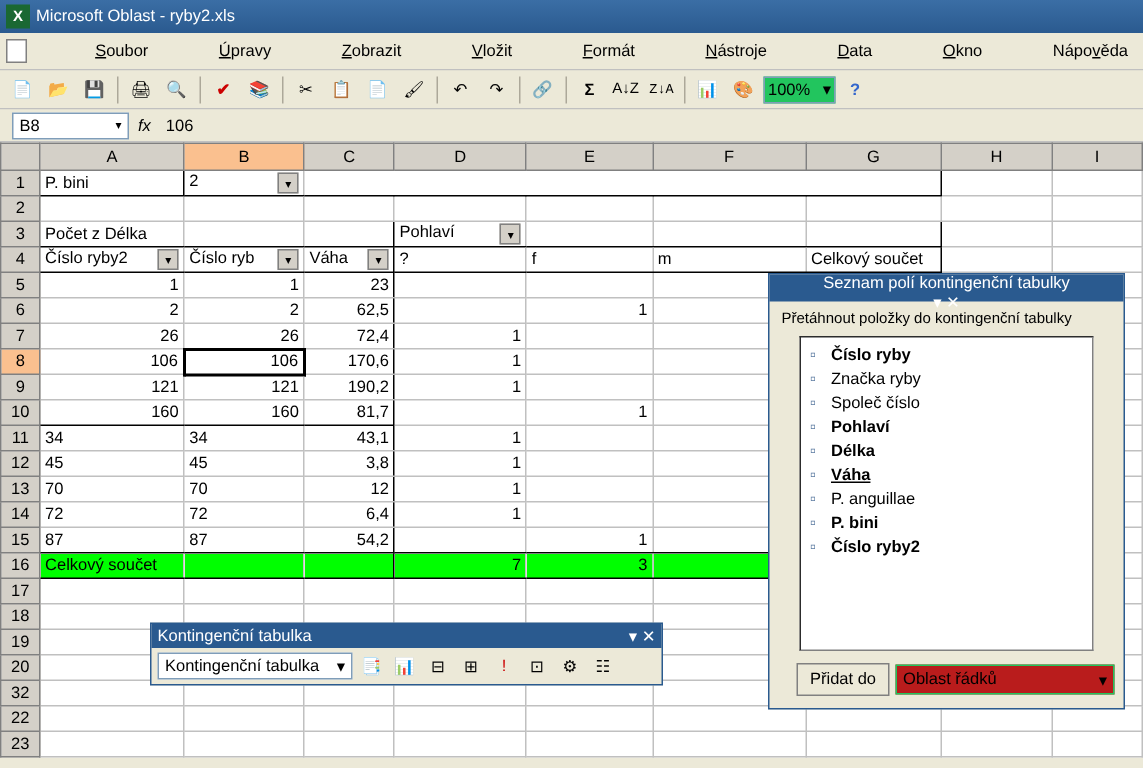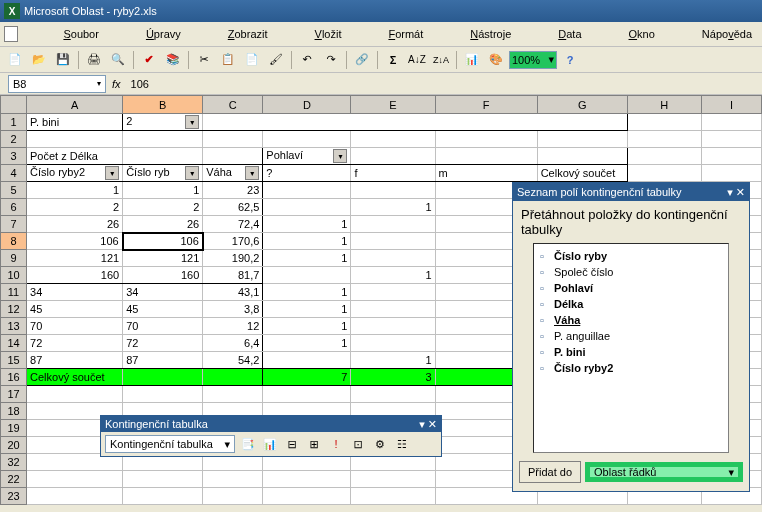--- a/index.html
+++ b/index.html
@@ -6,47 +6,47 @@
 body { background: #ece9d8; width: 762px; height: 512px; overflow: hidden; position: relative; }
 .titlebar { background: linear-gradient(#3b6ea5,#2a5a8f); color: #fff; height: 22px; display: flex; align-items: center; padding: 0 4px; }
 .titlebar .icon { width: 16px; height: 16px; background: #1a6833; margin-right: 4px; display: flex; align-items: center; justify-content: center; color: #fff; font-weight: bold; font-size: 10px; }
 .menubar { background: #ece9d8; height: 20px; display: flex; align-items: center; padding: 12px 4px; border-bottom: 1px solid #c0c0c0; gap: 35px; }
 .menubar span { padding: 2px 6px; cursor: default; }
 .menubar span u { text-decoration: underline; }
 .toolbar { background: #ece9d8; height: 26px; display: flex; align-items: center; padding: 0 4px; gap: 2px; border-bottom: 1px solid #c0c0c0; }
 .toolbar .tbtn { width: 22px; height: 22px; display: flex; align-items: center; justify-content: center; cursor: pointer; }
 .toolbar .sep { width: 1px; height: 18px; background: #aca899; margin: 0 2px; }
 .namebox-row { background: #ece9d8; height: 22px; display: flex; align-items: center; border-bottom: 1px solid #c0c0c0; }
-.namebox { width: 98px; background: #fff; border: 1px solid #7f9db9; height: 18px; margin-left: 8px; display: flex; align-items: center; padding: 0 4px; justify-content: space-between; }
+.namebox { width: 78px; background: #fff; border: 1px solid #7f9db9; height: 18px; margin-left: 8px; display: flex; align-items: center; padding: 0 4px; justify-content: space-between; }
 .fx { font-style: italic; margin: 0 6px; }
 .formula-val { padding: 0 4px; }
 .sheet-area { position: relative; background: #fff; }
 table.sheet { border-collapse: collapse; width: 100%; }
 .colhead th { background: #d4d0c8; border: 1px solid #808080; height: 18px; font-weight: normal; text-align: center; }
 .rowhead { background: #d4d0c8; border: 1px solid #808080; width: 26px; text-align: center; font-weight: normal; }
 td.cell { border: 1px solid #c0c0c0; height: 17px; padding: 0 3px; text-align: right; background: #fff; overflow: hidden; }
 td.cell.left { text-align: left; }
 .pivot-border-r { border-right: 1px solid #000 !important; }
 .pivot-border-b { border-bottom: 1px solid #000 !important; }
 .pivot-border-l { border-left: 1px solid #000 !important; }
 .pivot-border-t { border-top: 1px solid #000 !important; }
 .green { background: #00ff00 !important; }
 .dropdown-btn { float: right; width: 14px; height: 14px; background: #d4d0c8; border: 1px solid #808080; display: inline-flex; align-items: center; justify-content: center; font-size: 8px; }
 .sel-cell { border: 2px solid #000 !important; }
 .sel-rowhead, .sel-colhead { background: #fac08f !important; }
 .field-list { position: absolute; top: 182px; left: 512px; width: 238px; background: #ece9d8; border: 1px solid #2a5a8f; padding-bottom: 8px; }
-.field-list .hdr { background: #2a5a8f; color: #fff; height: 18px; display: flex; align-items: center; padding: 0 4px; justify-content: space-between; }
-.field-list .instr { padding: 6px 8px; font-size: 13px; }
+.field-list .hdr { background: #2a5a8f; color: #fff; height: 18px; display: flex; align-items: center; padding: 0 4px; justify-content: space-between; flex-direction: column; }
+.field-list .instr { padding: 6px 8px; font-size: 10px; }
 .field-items { background: #fff; border: 1px inset #808080; margin: 0 20px; padding: 4px; height: 210px; overflow: auto; }
 .field-items div { padding: 2px 0 2px 16px; position: relative; }
 .field-items div::before { content: "▫"; position: absolute; left: 2px; color: #5a7aa0; }
 .field-items .bold { font-weight: bold; }
 .field-foot { display: flex; gap: 4px; padding: 8px 6px 0; align-items: center; }
-.field-foot button { background: #ece9d8; border: 1px solid #808080; height: 22px; padding: 0 8px; }
-.field-foot .combo { flex: 1; background: #86efac; border: 5px solid #22c55e; height: 20px; display: flex; align-items: center; padding: 0 4px; justify-content: space-between; }
+.field-foot button { background: #ece9d8; border: 1px solid #808080; height: 22px; padding: 0 8px; margin-left: 12px; }
+.field-foot .combo { flex: 1; background: #b91c1c; border: 1px solid #22c55e; height: 20px; display: flex; align-items: center; padding: 0 4px; justify-content: space-between; }
 .pivot-toolbar { position: absolute; top: 415px; left: 100px; width: 342px; background: #ece9d8; border: 1px solid #2a5a8f; }
 .pivot-toolbar .hdr { background: #2a5a8f; color: #fff; height: 16px; padding: 0 4px; display: flex; justify-content: space-between; align-items: center; font-size: 10px; }
 .pivot-toolbar .body { display: flex; align-items: center; padding: 3px 4px; gap: 4px; }
 .pivot-toolbar .combo { background: #fff; border: 1px solid #7f9db9; height: 18px; padding: 0 4px; display: flex; align-items: center; justify-content: space-between; width: 130px; font-size: 10px; }
 .minis { width: 18px; height: 18px; display: flex; align-items: center; justify-content: center; }
 .zoom-combo { background: #22c55e; border: 1px solid #7f9db9; width: 48px; height: 18px; display: flex; align-items: center; justify-content: space-between; padding: 0 2px; font-size: 10px; }
 </style>
 </head>
 <body>
 
@@ -84,21 +84,21 @@
   <div class="tbtn">📄</div>
   <div class="tbtn">🖌</div>
   <div class="sep"></div>
   <div class="tbtn">↶</div>
   <div class="tbtn">↷</div>
   <div class="sep"></div>
   <div class="tbtn">🔗</div>
   <div class="sep"></div>
   <div class="tbtn" style="font-weight:bold;">Σ</div>
   <div class="tbtn" style="font-size:10px;">A↓Z</div>
-  <div class="tbtn" style="font-size:9px;">Z↓A</div>
+  <div class="tbtn" style="font-size:9px;font-family:Liberation Mono, monospace;">Z↓A</div>
   <div class="sep"></div>
   <div class="tbtn">📊</div>
   <div class="tbtn">🎨</div>
   <div class="zoom-combo">
       <span>100%</span>
       <span>▾</span>
     </div>
   <div class="tbtn" style="color:#36c;font-weight:bold;">?</div>
 </div>
 
@@ -403,20 +403,21 @@
 </div>
 
 <div class="field-list">
   <div class="hdr">
       <span>Seznam polí kontingenční tabulky</span>
       <span>▾ ✕</span>
     </div>
   <div class="instr">Přetáhnout položky do kontingenční tabulky</div>
   <div class="field-items">
     <div class="bold">Číslo   ryby</div>
+    <div>Značka ryby</div>
     <div>Společ       číslo</div>
     <div class="bold">Pohlaví</div>
     <div class="bold">Délka</div>
     <div class="bold" style="text-decoration:underline;">Váha</div>
     <div>P. anguillae</div>
     <div class="bold">P. bini</div>
     <div class="bold">Číslo   ryby2</div>
   </div>
   <div class="field-foot">
     <button>Přidat do</button>

